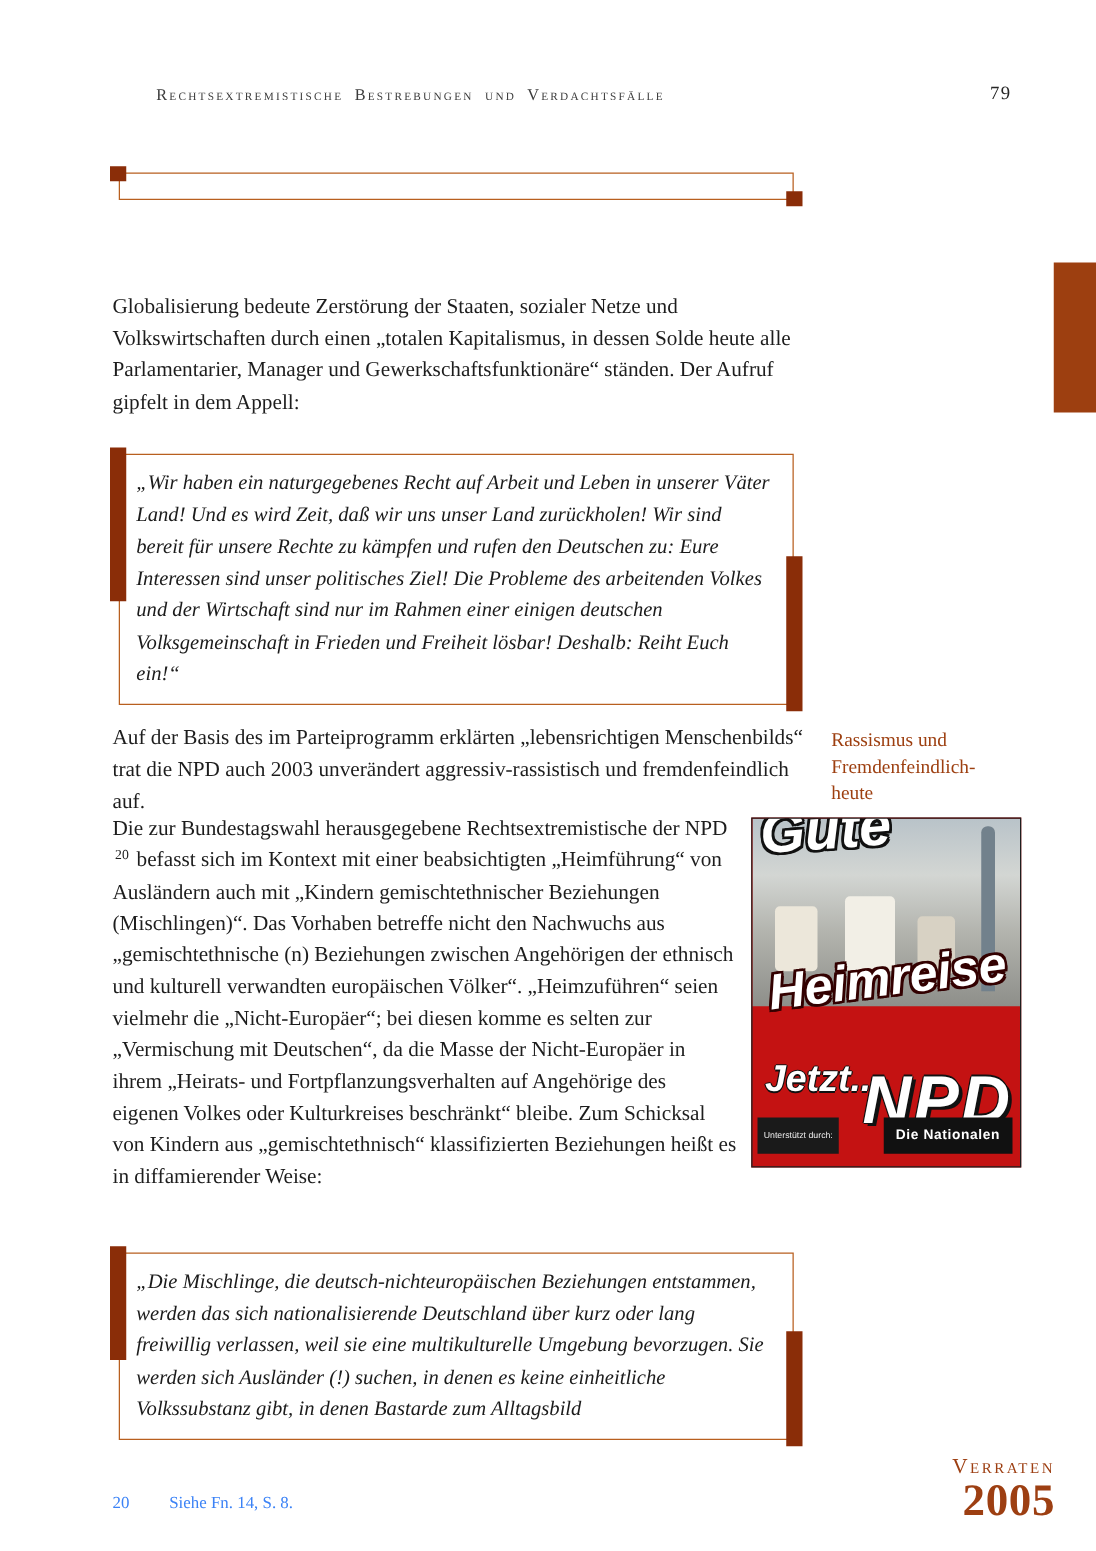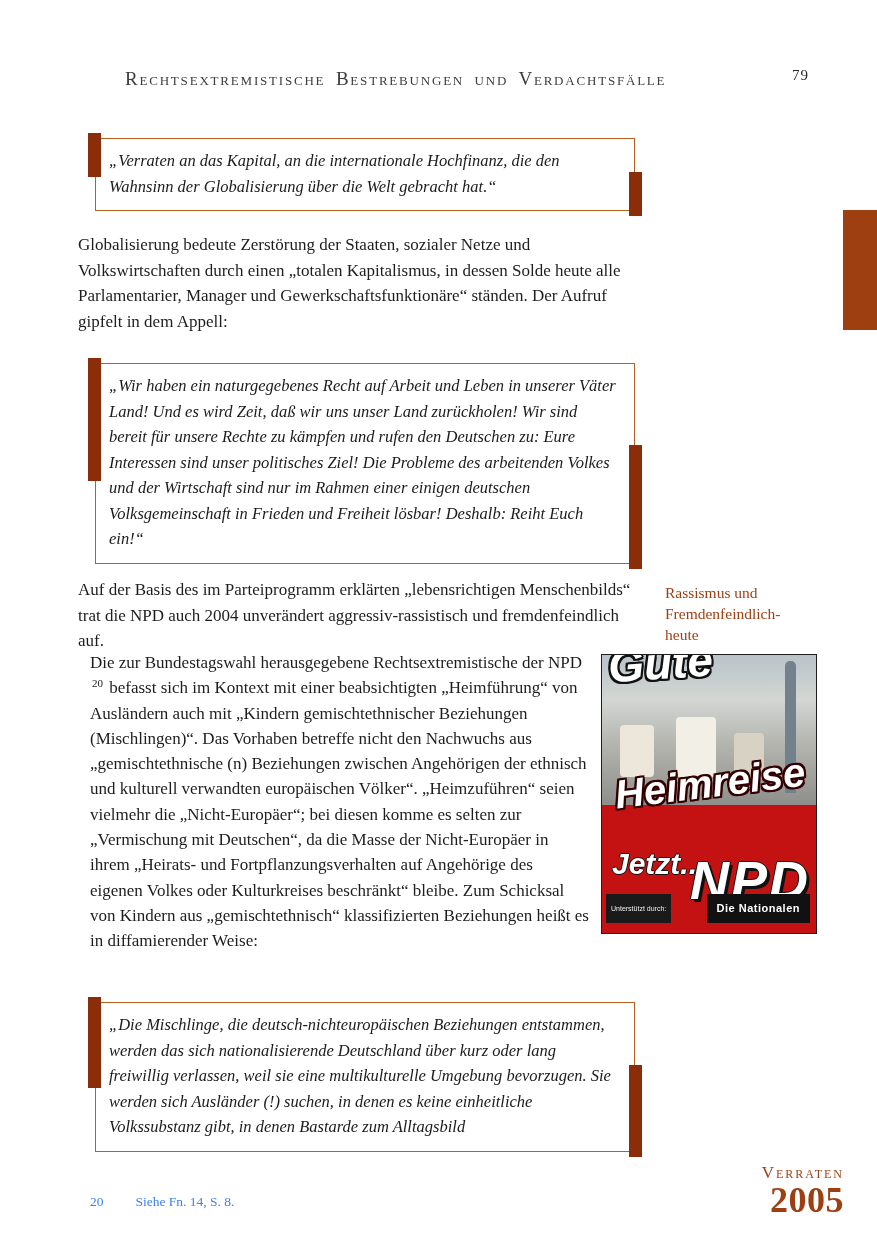--- a/index.html
+++ b/index.html
@@ -6,21 +6,21 @@
   .page {
     position:relative; width:877px; height:1241px; background:#ffffff;
     font-family:"Liberation Serif","DejaVu Serif",serif; color:#1d1d1d;
     overflow:hidden;
   }
 
   
   .header-title {
     position:absolute; left:125px; top:68px;
     font-variant:small-caps; letter-spacing:1.8px; word-spacing:4px;
-    font-size:19px; color:#3c3c3c;
+    font-size:13px; color:#3c3c3c;
   }
   .page-number {
     position:absolute; left:792px; top:67px;
     font-size:15px; font-weight:normal; color:#262626; letter-spacing:1px;
   }
 
   
   .quote {
     position:absolute; left:95px; width:540px; box-sizing:border-box;
     border:1px solid #b85f1f; background:#ffffff;
@@ -34,21 +34,21 @@
     position:absolute; left:-8px; top:-6px; width:13px; height:62%;
     background:#8a2d08;
   }
   .quote-bar-br {
     position:absolute; right:-8px; bottom:-6px; width:13px; height:62%;
     background:#8a2d08;
   }
 
   
   .para {
-    position:absolute; left:78px; width:553px;
+    position:absolute; left:90px; width:553px;
     font-size:17px; line-height:25.5px; color:#1d1d1d;margin-top:17px;
   }
   #para1 { top:215px; }
   #para2 { top:560px; }
 
   
   .side-tab {
     position:absolute; right:0; top:210px; width:34px; height:120px;
     background:#9d3f10;
   }
@@ -138,32 +138,31 @@
 <div class="page">
 
   <div class="header-title">Rechtsextremistische Bestrebungen und Verdachtsfälle</div>
   <div class="page-number">79</div>
 
   <div class="side-tab"></div>
 
   <div class="quote" id="quote1">
     <div class="quote-bar-tl"></div>
     <div class="quote-bar-br"></div>
-    <span>„Verraten an das Kapital, an die internationale Hochfinanz, die den Wahnsinn der Globalisierung über die Welt gebracht hat.“</span>
   </div>
 
   <p class="para" id="para1">Globalisierung bedeute Zerstörung der Staaten, sozialer Netze und Volkswirtschaften durch einen „totalen Kapitalismus, in dessen Solde heute alle Parlamentarier, Manager und Gewerkschaftsfunktionäre“ ständen. Der Aufruf gipfelt in dem Appell:</p>
 
   <div class="quote" id="quote2">
     <div class="quote-bar-tl"></div>
     <div class="quote-bar-br"></div>
     <span>„Wir haben ein naturgegebenes Recht auf Arbeit und Leben in unserer Väter Land! Und es wird Zeit, daß wir uns unser Land zurückholen! Wir sind bereit für unsere Rechte zu kämpfen und rufen den Deutschen zu: Eure Interessen sind unser politisches Ziel! Die Probleme des arbeitenden Volkes und der Wirtschaft sind nur im Rahmen einer einigen deutschen Volksgemeinschaft in Frieden und Freiheit lösbar! Deshalb: Reiht Euch ein!“</span>
   </div>
 
-  <p class="para" id="para2">Auf der Basis des im Parteiprogramm erklärten „lebensrichtigen Menschenbilds“ trat die NPD auch 2004 unverändert aggressiv-rassistisch und fremdenfeindlich auf.</p>
+  <p class="para" id="para2">Auf der Basis des im Parteiprogramm erklärten „lebensrichtigen Menschenbilds“ trat die NPD auch 2003 unverändert aggressiv-rassistisch und fremdenfeindlich auf.</p>
 
   <div class="margin-note">
     <span>Rassismus und</span>
     <span>Fremdenfeindlich-</span>
     <span>heute</span>
   </div>
 
   <div class="main-block">
     <div class="poster-wrap">
       <div class="poster">

